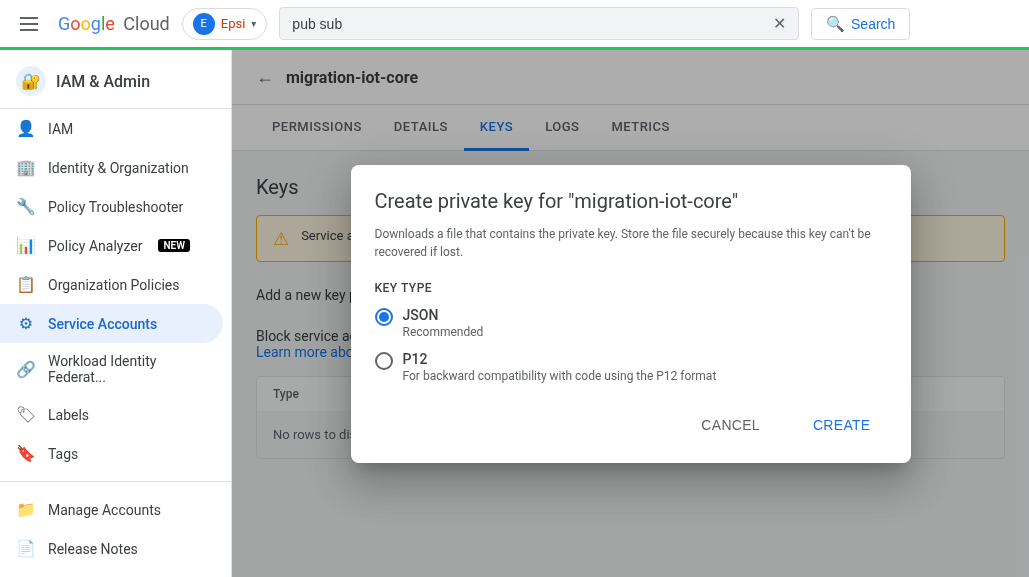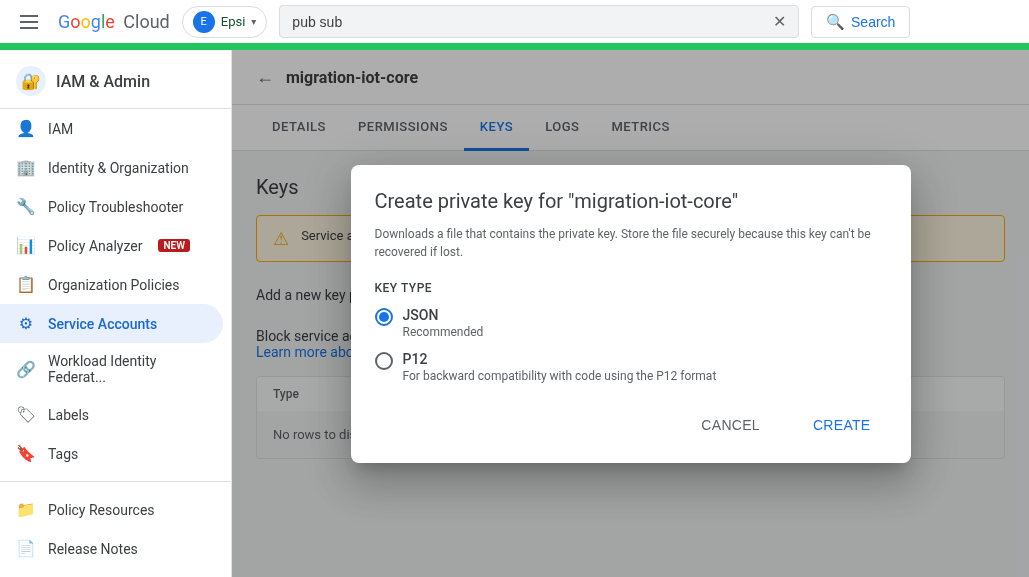--- a/index.html
+++ b/index.html
@@ -1,34 +1,34 @@
 <!DOCTYPE html>
 <html><head>
   <meta charset="utf-8">
   <style>
     * { box-sizing: border-box; margin: 0; padding: 0; }
     body { font-family: 'Google Sans', Roboto, Arial, sans-serif; font-size: 14px; background: #f1f3f4; overflow: hidden; }
 
     
     .topbar {
       display: flex; align-items: center; height: 50px;
-      background: #fff; border-bottom: 7px solid #22c55e;
+      background: #fff; border-bottom: 3px solid #22c55e;
       padding: 0 12px; gap: 12px; position: relative; z-index: 10;
     }
     .hamburger-icon { display: flex; flex-direction: column; gap: 4px; cursor: pointer; padding: 8px; }
     .hamburger-icon span { display: block; width: 18px; height: 2px; background: #5f6368; }
     .google-logo { display: flex; align-items: center; gap: 4px; }
     .cloud-text { font-size: 18px; color: #5f6368; }
     .account-selector {
       display: flex; align-items: center; gap: 6px;
       border: 1px solid #dadce0; border-radius: 20px;
       padding: 4px 10px; cursor: pointer; background: #fff;
     }
     .account-avatar { width: 22px; height: 22px; border-radius: 50%; background: #1a73e8; display: flex; align-items: center; justify-content: center; color: #fff; font-size: 11px; }
-    .account-name { font-size: 13px; color: #14532d; }
+    .account-name { font-size: 13px; color: #c2410c; }
     .chevron-down { font-size: 10px; color: #5f6368; }
     .search-bar {
       flex: 1; max-width: 520px; display: flex; align-items: center;
       border: 1px solid #dadce0; border-radius: 4px; background: #f1f3f4;
       padding: 6px 12px; gap: 8px;
     }
     .search-bar input { border: none; background: transparent; outline: none; font-size: 14px; flex: 1; color: #3c4043; }
     .search-clear { cursor: pointer; color: #5f6368; font-size: 16px; }
     .search-button {
       display: flex; align-items: center; gap: 6px;
@@ -53,21 +53,21 @@
     .sidebar-title { font-size: 16px; color: #3c4043; font-weight: 500; }
     .sidebar-item {
       display: flex; align-items: center; gap: 12px;
       padding: 10px 16px; cursor: pointer; color: #3c4043; font-size: 14px;
       border-radius: 0 20px 20px 0; margin-right: 8px;
     }
     .sidebar-item.active { background: #e8f0fe; color: #1967d2; font-weight: 500; }
     .sidebar-item-icon { font-size: 16px; color: #5f6368; width: 20px; text-align: center; }
     .sidebar-item.active .sidebar-item-icon { color: #1967d2; }
     .new-badge {
-      background: #b91c1c; color: #fff; font-size: 10px; font-weight: 600;
+      background: #000000; color: #fff; font-size: 10px; font-weight: 600;
       padding: 1px 5px; border-radius: 3px; margin-left: 4px;
     }
     .sidebar-divider { height: 1px; background: #e0e0e0; margin: 8px 0; }
 
     
     .main-content { flex: 1; overflow: auto; position: relative; }
     .content-header {
       display: flex; align-items: center; gap: 12px;
       padding: 16px 24px; background: #fff; border-bottom: 1px solid #e0e0e0;
     }
@@ -224,37 +224,37 @@
       <span class="sidebar-item-icon">🏷</span>
       <span>Labels</span>
     </div>
     <div class="sidebar-item">
       <span class="sidebar-item-icon">🔖</span>
       <span>Tags</span>
     </div>
     <div class="sidebar-divider"></div>
     <div class="sidebar-item">
       <span class="sidebar-item-icon">📁</span>
-      <span>Policy Resources</span>
+      <span>Manage Accounts</span>
     </div>
     <div class="sidebar-item">
       <span class="sidebar-item-icon">📄</span>
       <span>Release Notes</span>
     </div>
   </div>
 
   <div class="main-content">
     <div class="content-header">
       <span class="back-arrow">←</span>
       <span class="page-title">migration-iot-core</span>
     </div>
 
     <div class="tabs">
+      <div class="tab">PERMISSIONS</div>
       <div class="tab">DETAILS</div>
-      <div class="tab">PERMISSIONS</div>
       <div class="tab active">KEYS</div>
       <div class="tab">LOGS</div>
       <div class="tab">METRICS</div>
     </div>
 
     <div class="content-body">
       <div class="section-title">Keys</div>
 
       <div class="warning-card">
         <span class="warning-icon">⚠</span>

